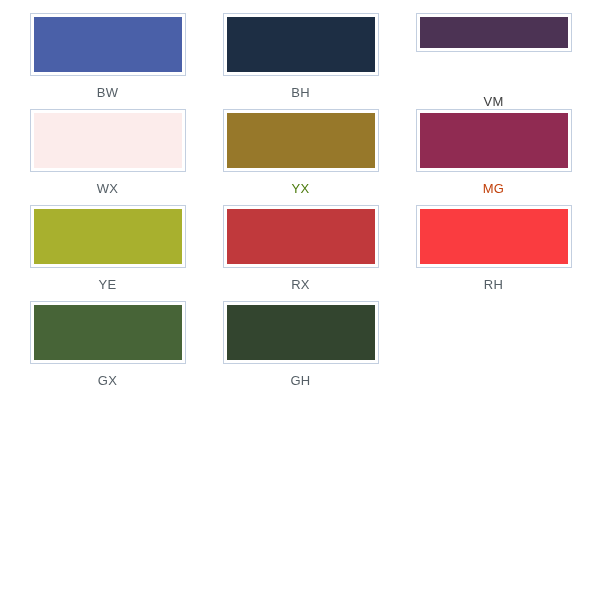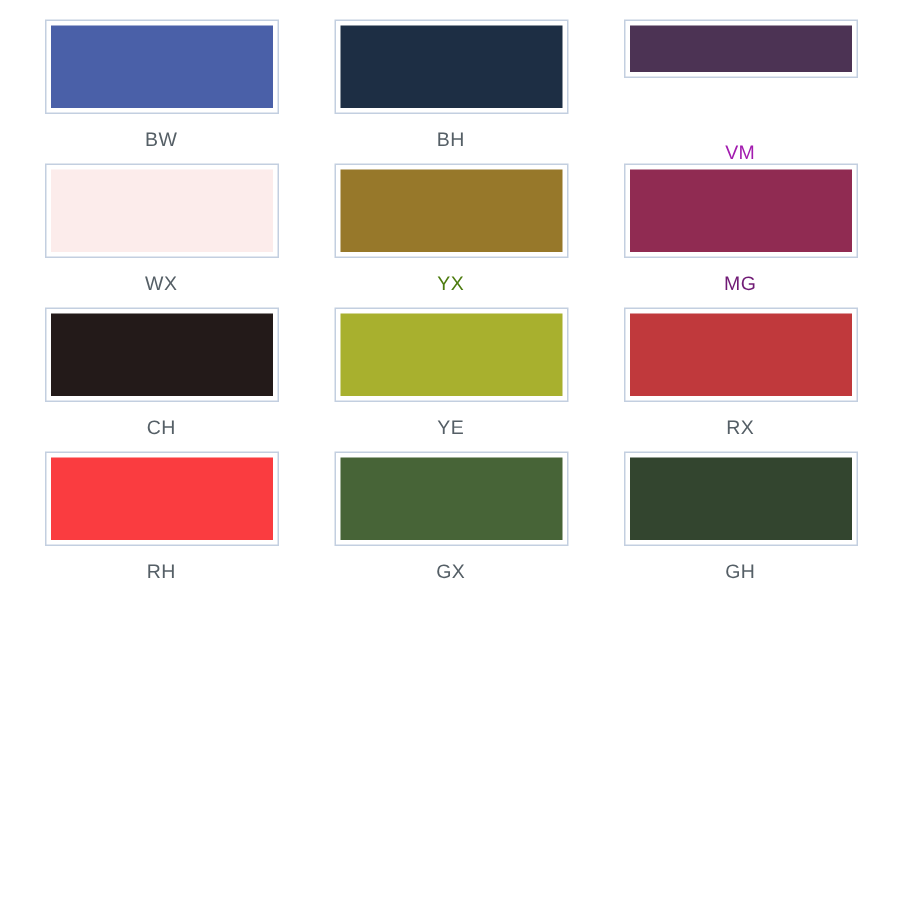--- a/index.html
+++ b/index.html
@@ -80,45 +80,39 @@
     <div class="swatch-cell">
       <div class="swatch-frame" style="border-color: rgb(195, 207, 224);">
         <div class="swatch-color" title="#1d2e44" style="background: rgb(29, 46, 68);"></div>
       </div>
       <div class="swatch-label" style="color: rgb(85, 95, 102);">BH</div>
     </div>
     <div class="swatch-cell">
       <div class="swatch-frame" style="border-color: rgb(195, 207, 224);">
         <div class="swatch-color" title="#4c3354" style="background: rgb(76, 51, 84);"></div>
       </div>
-      <div class="swatch-label" style="color: #a21caf; margin-top: 42px;">VM</div>
+      <div class="swatch-label" style="color: #404040; margin-top: 42px;">VM</div>
     </div>
     <div class="swatch-cell">
       <div class="swatch-frame" style="border-color: rgb(195, 207, 224);">
         <div class="swatch-color" title="#fceceb" style="background: rgb(252, 236, 235);"></div>
       </div>
       <div class="swatch-label" style="color: rgb(85, 95, 102);">WX</div>
     </div>
     <div class="swatch-cell">
       <div class="swatch-frame" style="border-color: rgb(195, 207, 224);">
         <div class="swatch-color" title="#97782a" style="background: rgb(151, 120, 42);"></div>
       </div>
       <div class="swatch-label" style="color: #4d7c0f;">YX</div>
     </div>
     <div class="swatch-cell">
       <div class="swatch-frame" style="border-color: rgb(195, 207, 224);">
         <div class="swatch-color" title="#902b52" style="background: rgb(144, 43, 82);"></div>
       </div>
-      <div class="swatch-label" style="color: #701a75;">MG</div>
-    </div>
-    <div class="swatch-cell">
-      <div class="swatch-frame" style="border-color: rgb(195, 207, 224);">
-        <div class="swatch-color" title="#231a19" style="background: rgb(35, 26, 25);"></div>
-      </div>
-      <div class="swatch-label" style="color: rgb(85, 95, 102);">CH</div>
+      <div class="swatch-label" style="color: #c2410c;">MG</div>
     </div>
     <div class="swatch-cell">
       <div class="swatch-frame" style="border-color: rgb(195, 207, 224);">
         <div class="swatch-color" title="#a8b02e" style="background: rgb(168, 176, 46);"></div>
       </div>
       <div class="swatch-label" style="color: rgb(85, 95, 102);">YE</div>
     </div>
     <div class="swatch-cell">
       <div class="swatch-frame" style="border-color: rgb(195, 207, 224);">
         <div class="swatch-color" title="#c0393c" style="background: rgb(192, 57, 60);"></div>

